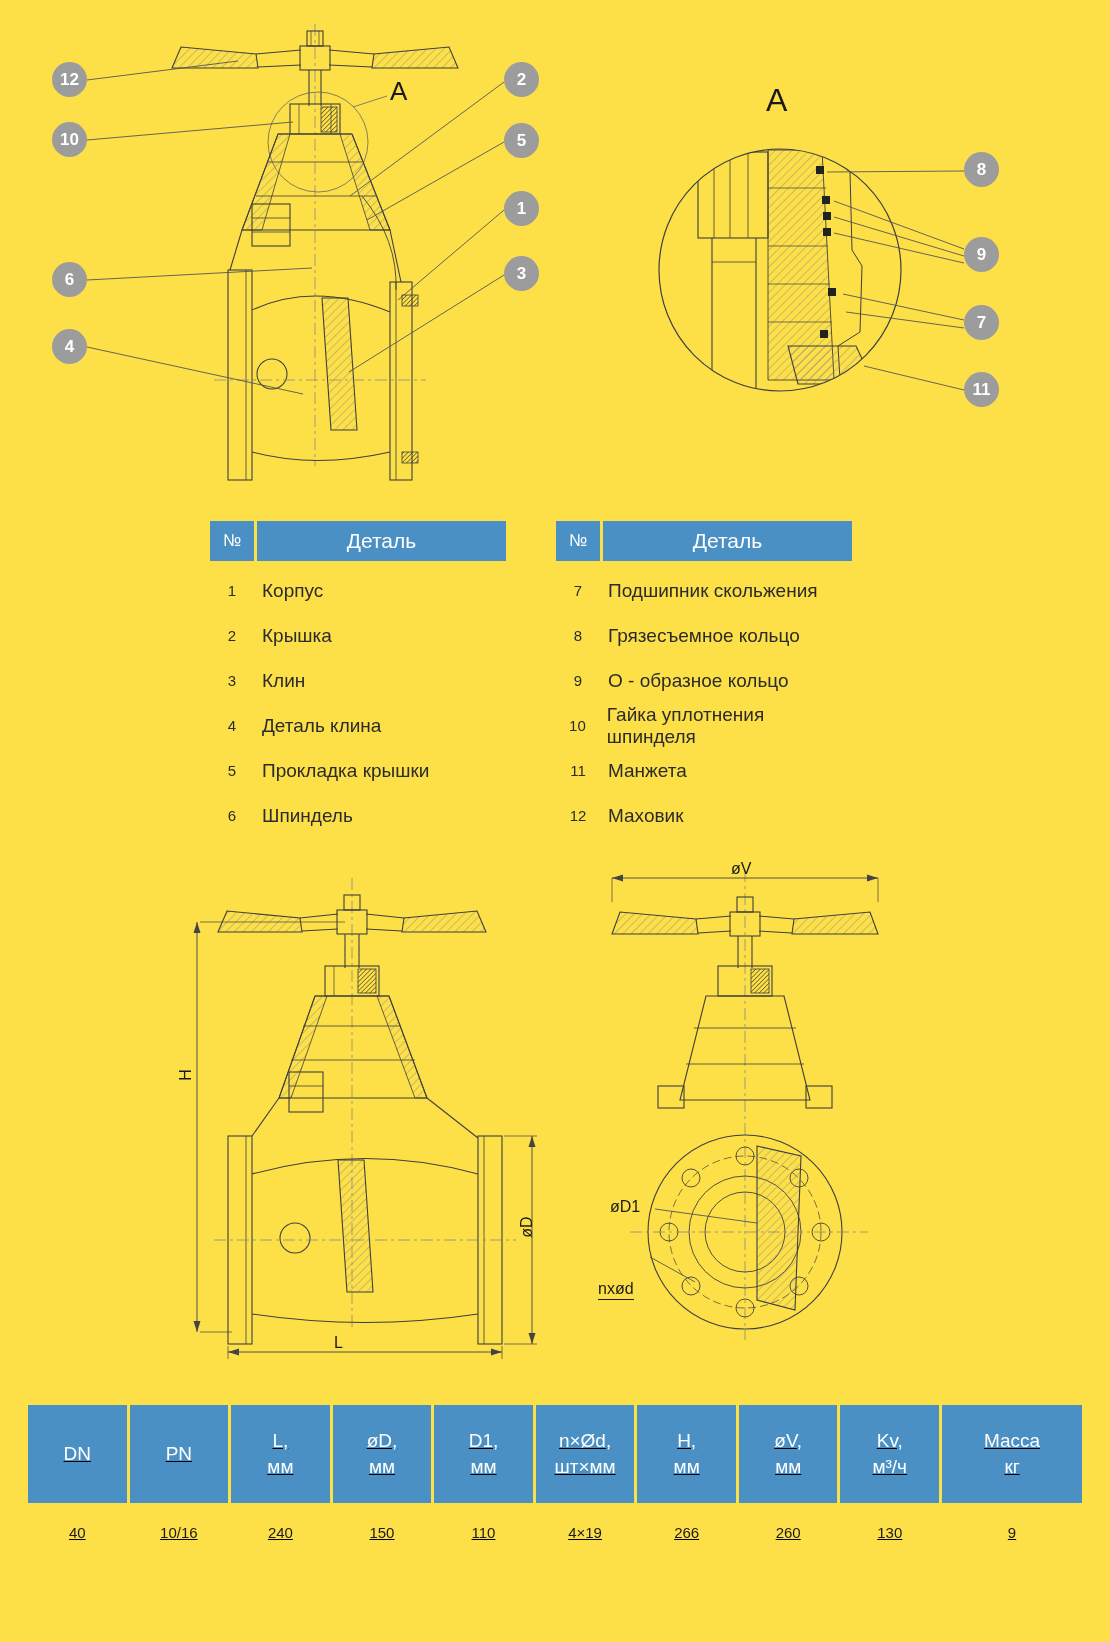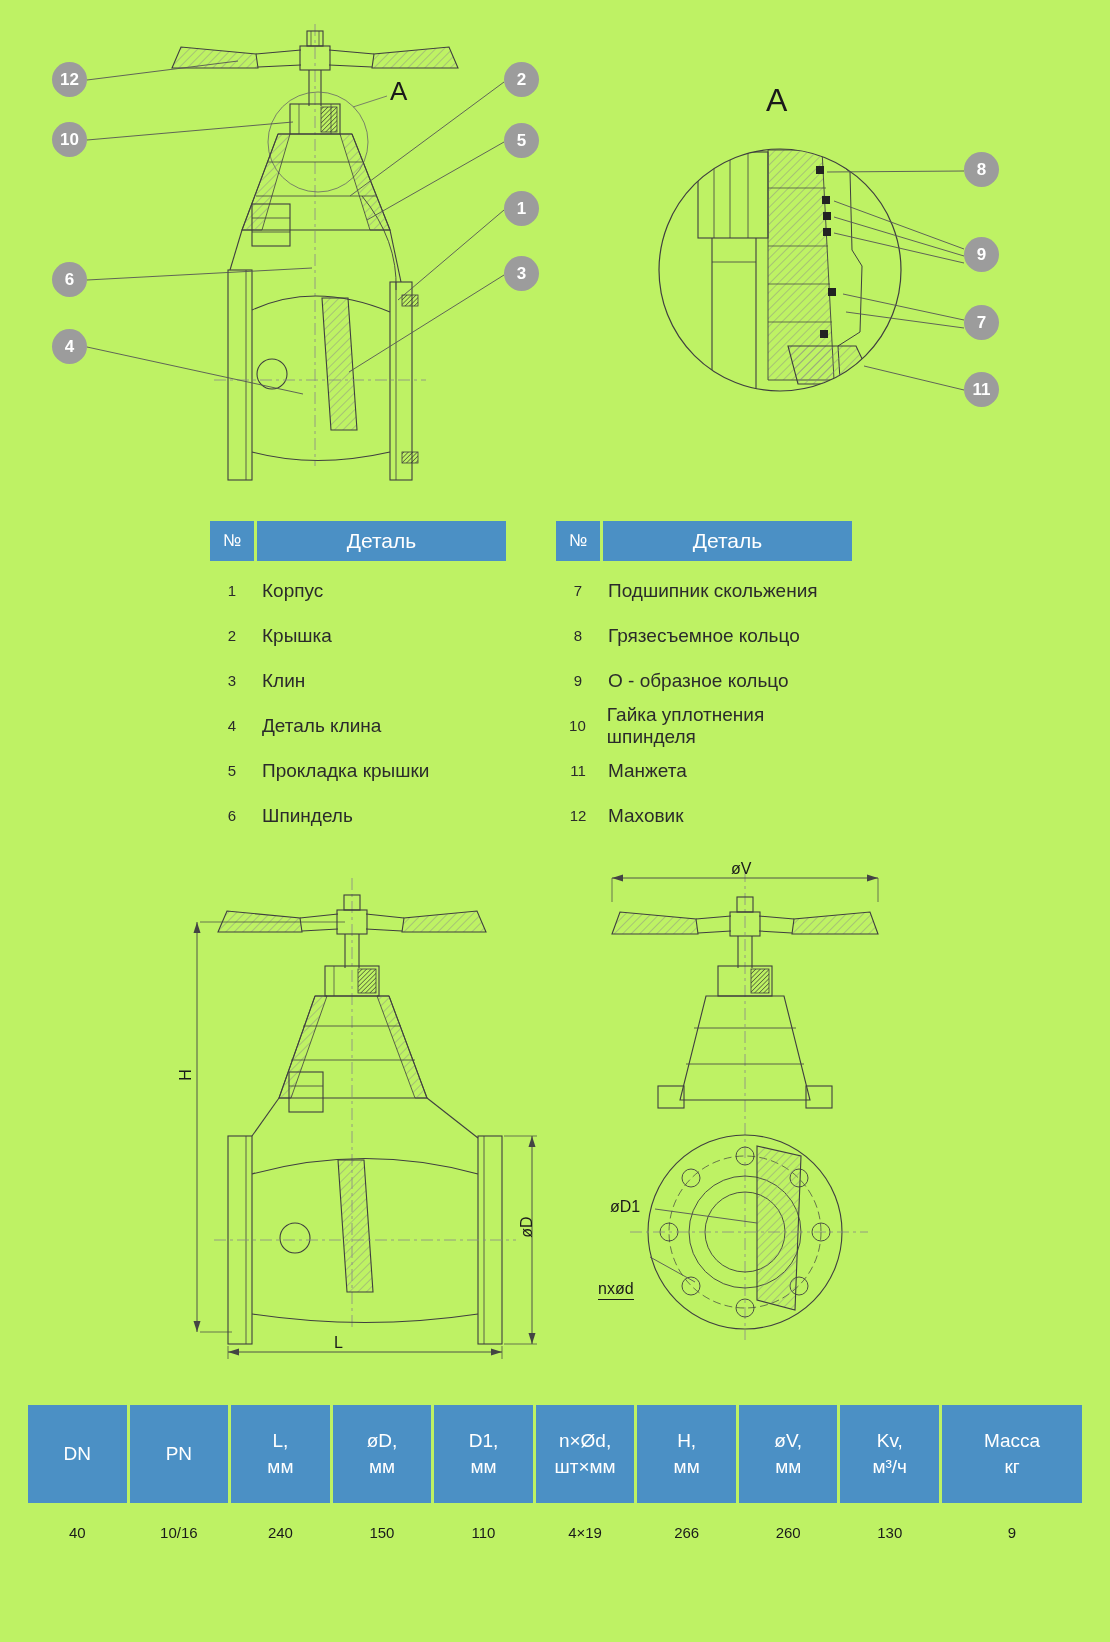--- a/index.html
+++ b/index.html
@@ -1,17 +1,17 @@
 <!DOCTYPE html>
 <html style="--accent_blue: #4b90c5; --callout_gray: #9c9c9c; --line_dark: #3f3f3f;"><head>
 <meta charset="utf-8">
 <style>
   * { box-sizing: border-box; margin: 0; padding: 0; }
   body { background: #fff; font-family: "Liberation Sans", sans-serif; }
-  .page { position: relative; width: 1110px; height: 1642px; background: #bef264; overflow: hidden; }
+  .page { position: relative; width: 1110px; height: 1642px; background: #fde047; overflow: hidden; }
   .abs { position: absolute; }
   .callout {
     position: absolute; width: 35px; height: 35px; border-radius: 50%;
     background: var(--callout_gray, #9c9c9c); color: #fff;
     display: flex; align-items: center; justify-content: center;
     font-size: 17px; font-weight: 600;
   }
   .detail-letter { position: absolute; color: #1a1a1a; }
   .detail-letter.main { left: 390px; top: 76px; font-size: 26px; }
   .detail-letter.big { left: 766px; top: 82px; font-size: 32px; }
@@ -26,21 +26,21 @@
     display: flex; align-items: center; justify-content: center; font-size: 21px; text-align: right;
   }
   .pt-rows { padding-top: 7px; }
   .pt-row { display: flex; height: 45px; align-items: center; }
   .pt-no { width: 44px; text-align: center; font-size: 15px; color: #2b2b2b; }
   .pt-name { padding-left: 8px; font-size: 19px; color: #2b2b2b; }
   .dim-label { position: absolute; font-size: 16px; color: #1a1a1a; white-space: nowrap; }
   .rot { transform: rotate(-90deg); transform-origin: center; }
   .ul { border-bottom: 1px solid #1a1a1a; padding-bottom: 1px; }
   .spec-table { position: absolute; left: 28px; top: 1405px; width: 1054px; }
-  .spec-grid { display: grid; grid-template-columns: repeat(9, 1fr) 1.42fr; gap: 3px; }
+  .spec-grid { display: grid; grid-template-columns: repeat(9, 1fr) 1.42fr; gap: 3px; text-decoration: underline; }
   .spec-hcell {
     background: var(--accent_blue, #4b90c5); color: #fff; height: 98px;
     display: flex; flex-direction: column; align-items: center; justify-content: center;
     font-size: 19px; line-height: 1.35; text-align: center;
   }
   .spec-vcell {
     height: 58px; display: flex; align-items: center; justify-content: center;
     font-size: 15px; color: #1a1a1a;
   }
 </style>

